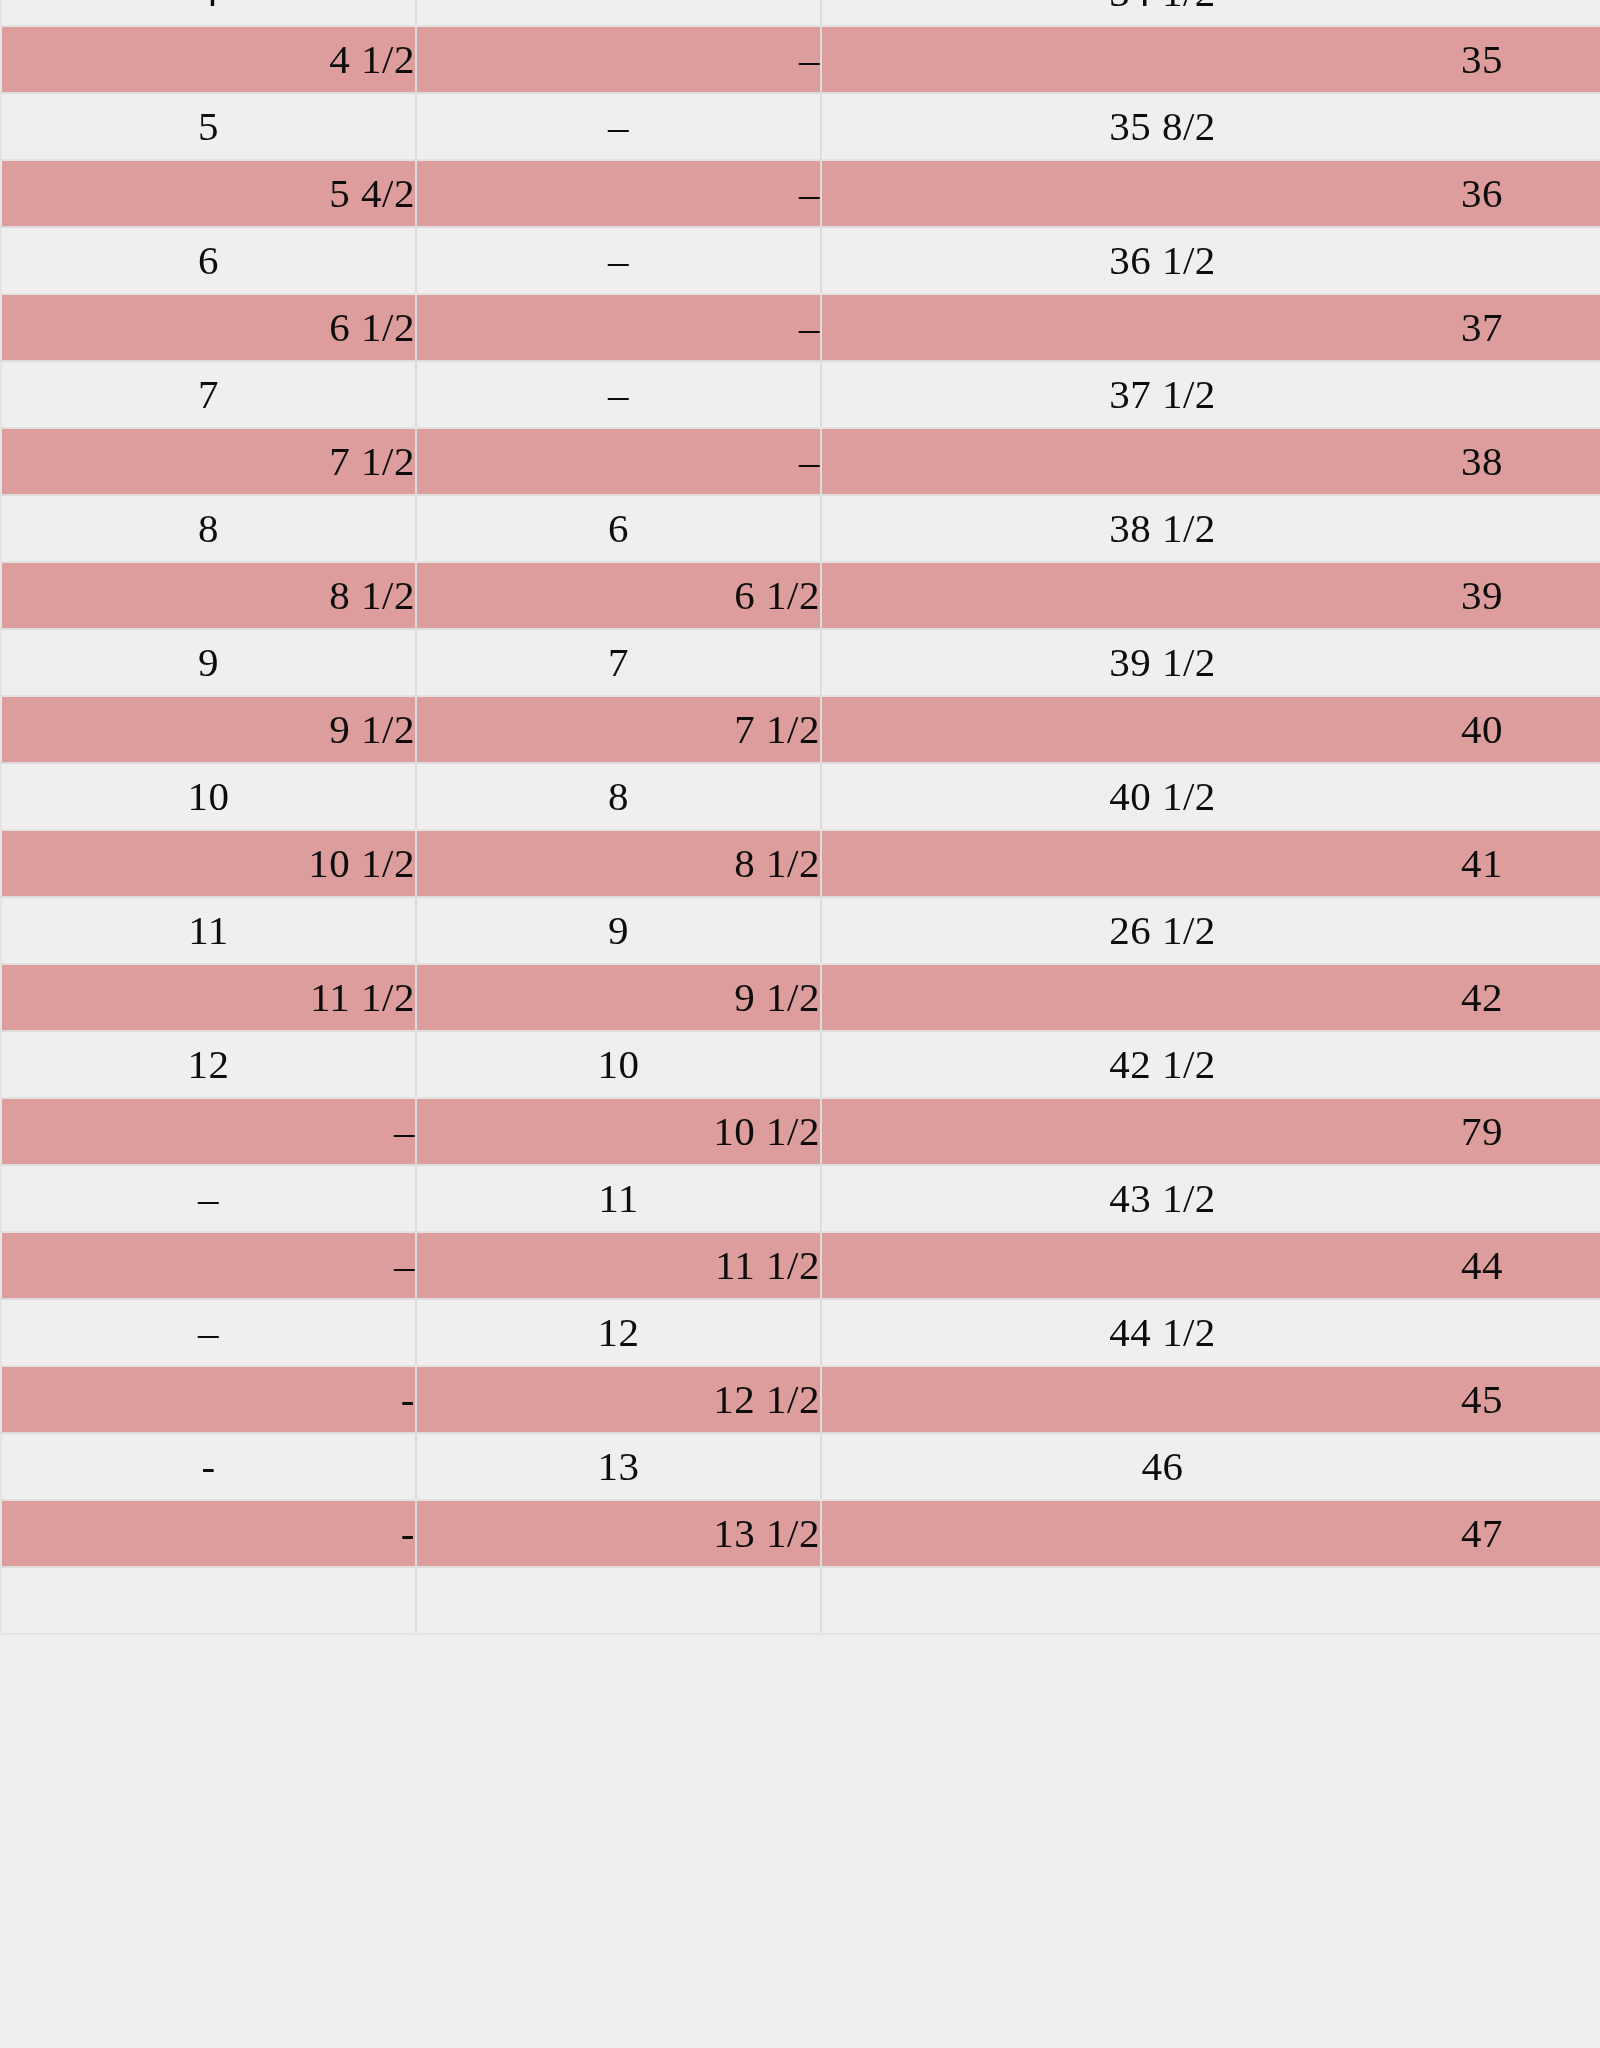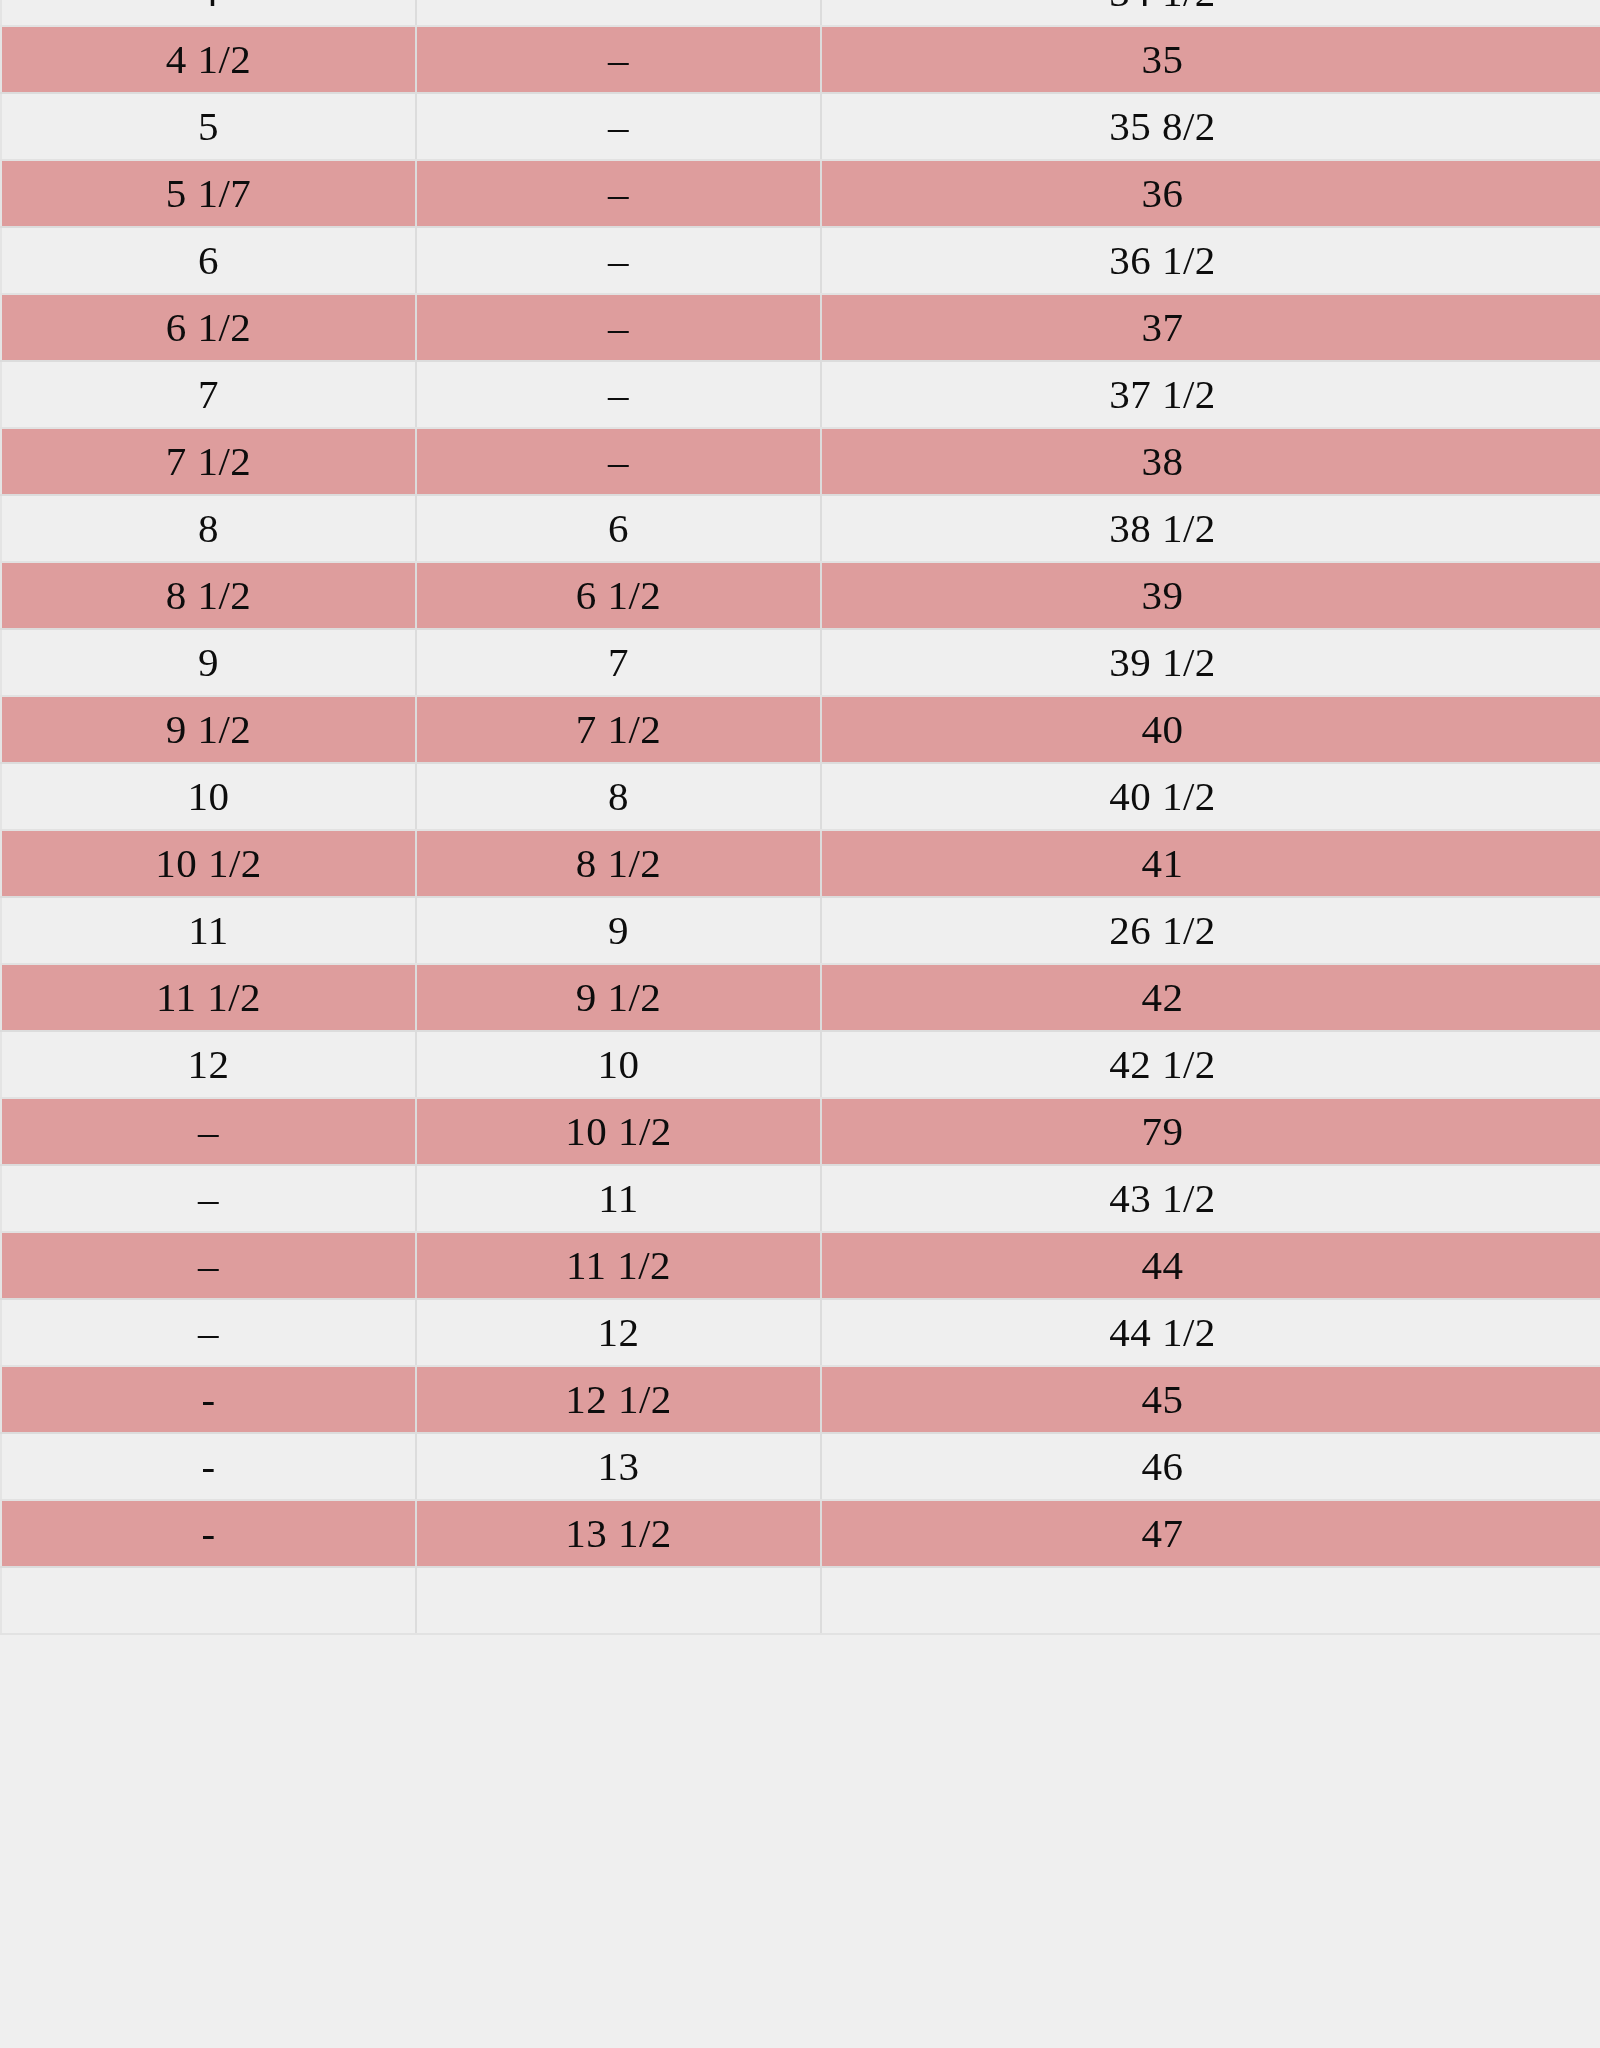--- a/index.html
+++ b/index.html
@@ -54,20 +54,21 @@
   #size-table tr.row-light td {
     background: #efefef;
     border-top: 2px solid #ffffff;
     border-bottom: 2px solid #e2e2e2;
   }
 
   #size-table tr.row-pink td {
     background: #de9d9d;
     border-top: 2px solid #dba9a9;
     border-bottom: 2px solid #dcdcdc;
+    text-align: right;
   }
 
   
   #size-table td:first-child {
     border-left: 2px solid #e4e4e4;
   }
   #size-table td:last-child {
     border-right: 2px solid #e4e4e4;
   }
 
@@ -94,21 +95,21 @@
         <td><span>4 1/2</span></td>
         <td><span class="dash">–</span></td>
         <td class="col-eu"><span>35</span></td>
       </tr>
       <tr class="row-light">
         <td><span>5</span></td>
         <td><span class="dash">–</span></td>
         <td class="col-eu"><span>35 8/2</span></td>
       </tr>
       <tr class="row-pink">
-        <td><span>5 1/7</span></td>
+        <td><span>5 4/2</span></td>
         <td><span class="dash">–</span></td>
         <td class="col-eu"><span>36</span></td>
       </tr>
       <tr class="row-light">
         <td><span>6</span></td>
         <td><span class="dash">–</span></td>
         <td class="col-eu"><span>36 1/2</span></td>
       </tr>
       <tr class="row-pink">
         <td><span>6 1/2</span></td>

